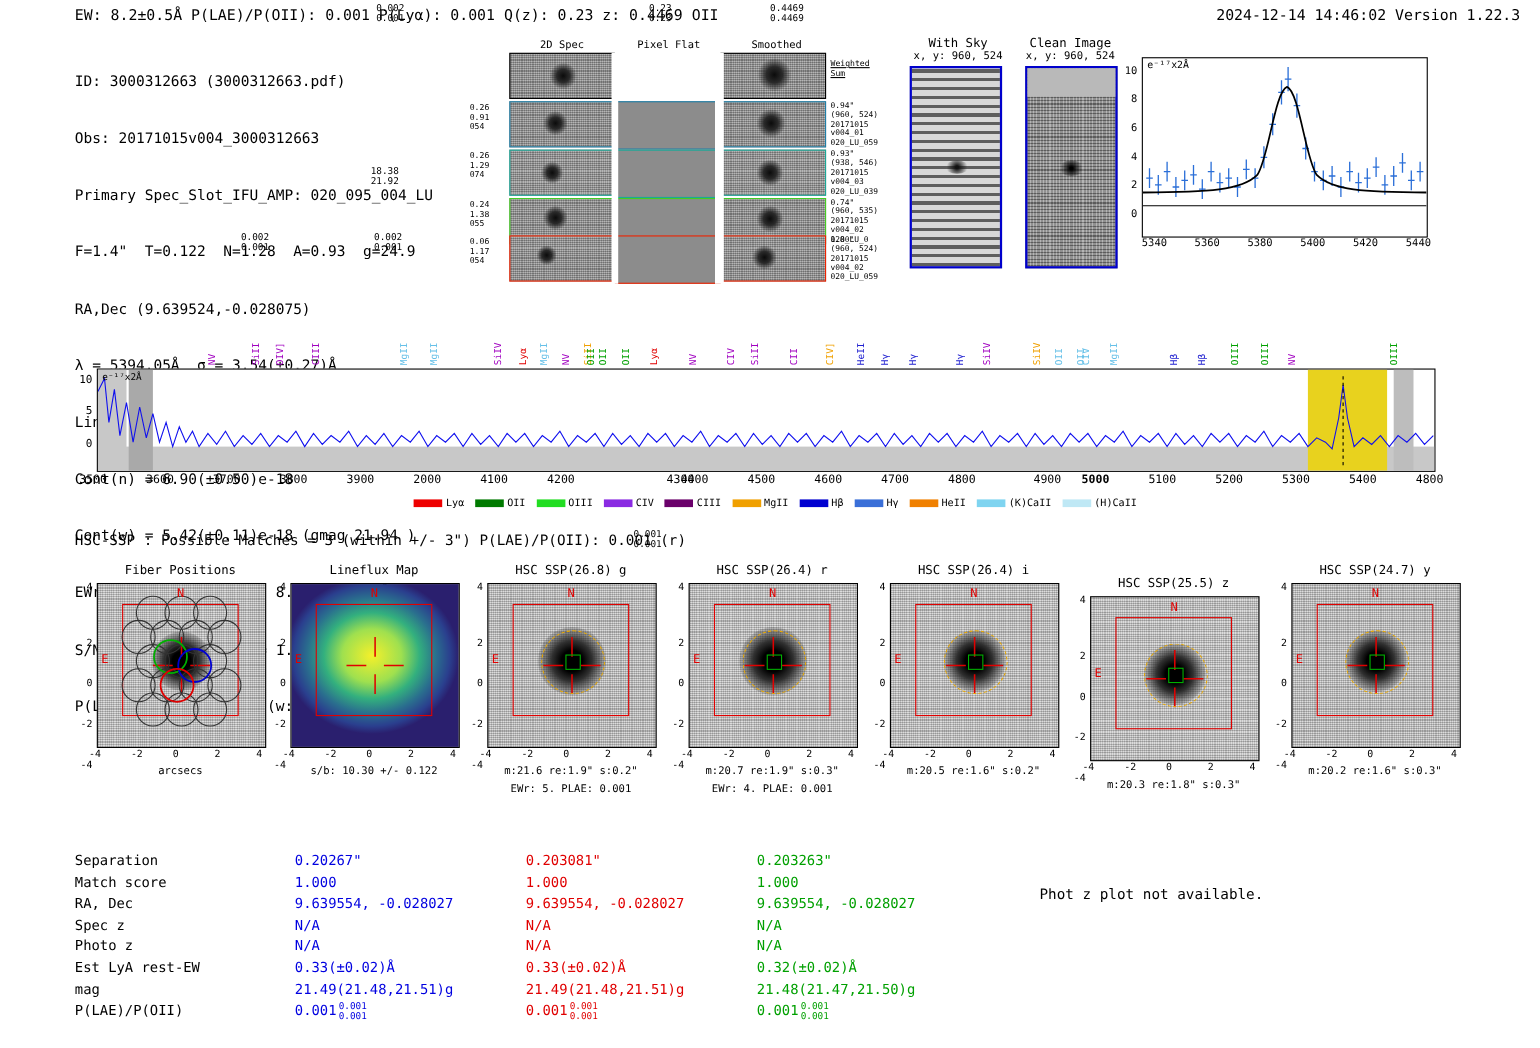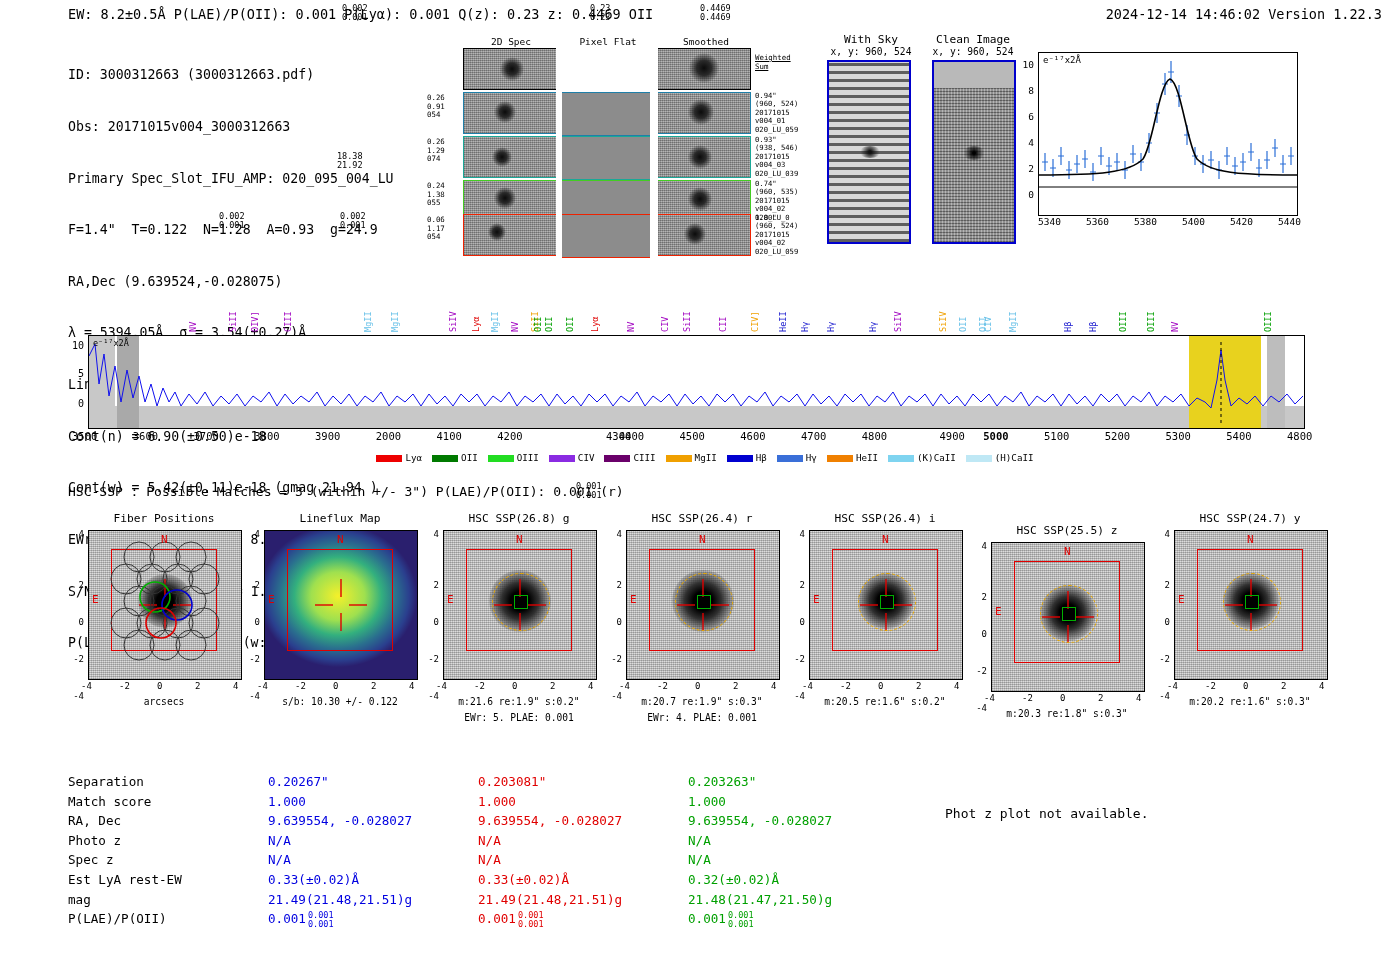--- a/index.html
+++ b/index.html
@@ -582,32 +582,32 @@
         <td class="c-red" style="width: 210px;">1.000</td>
         <td class="c-green" style="width: 210px;">1.000</td>
       </tr>
       <tr>
         <td style="width: 200px;">RA, Dec</td>
         <td class="c-blue" style="width: 210px;">9.639554, -0.028027</td>
         <td class="c-red" style="width: 210px;">9.639554, -0.028027</td>
         <td class="c-green" style="width: 210px;">9.639554, -0.028027</td>
       </tr>
       <tr>
+        <td style="width: 200px;">Spec z</td>
+        <td class="c-blue" style="width: 210px;">N/A</td>
+        <td class="c-red" style="width: 210px;">N/A</td>
+        <td class="c-green" style="width: 210px;">N/A</td>
+      </tr>
+      <tr>
         <td style="width: 200px;">Photo z</td>
         <td class="c-blue" style="width: 210px;">N/A</td>
         <td class="c-red" style="width: 210px;">N/A</td>
         <td class="c-green" style="width: 210px;">N/A</td>
       </tr>
       <tr>
-        <td style="width: 200px;">Spec z</td>
-        <td class="c-blue" style="width: 210px;">N/A</td>
-        <td class="c-red" style="width: 210px;">N/A</td>
-        <td class="c-green" style="width: 210px;">N/A</td>
-      </tr>
-      <tr>
         <td style="width: 200px;">Est LyA rest-EW</td>
         <td class="c-blue" style="width: 210px;">0.33(±0.02)Å</td>
         <td class="c-red" style="width: 210px;">0.33(±0.02)Å</td>
         <td class="c-green" style="width: 210px;">0.32(±0.02)Å</td>
       </tr>
       <tr>
         <td style="width: 200px;">mag</td>
         <td class="c-blue" style="width: 210px;">21.49(21.48,21.51)g</td>
         <td class="c-red" style="width: 210px;">21.49(21.48,21.51)g</td>
         <td class="c-green" style="width: 210px;">21.48(21.47,21.50)g</td>

